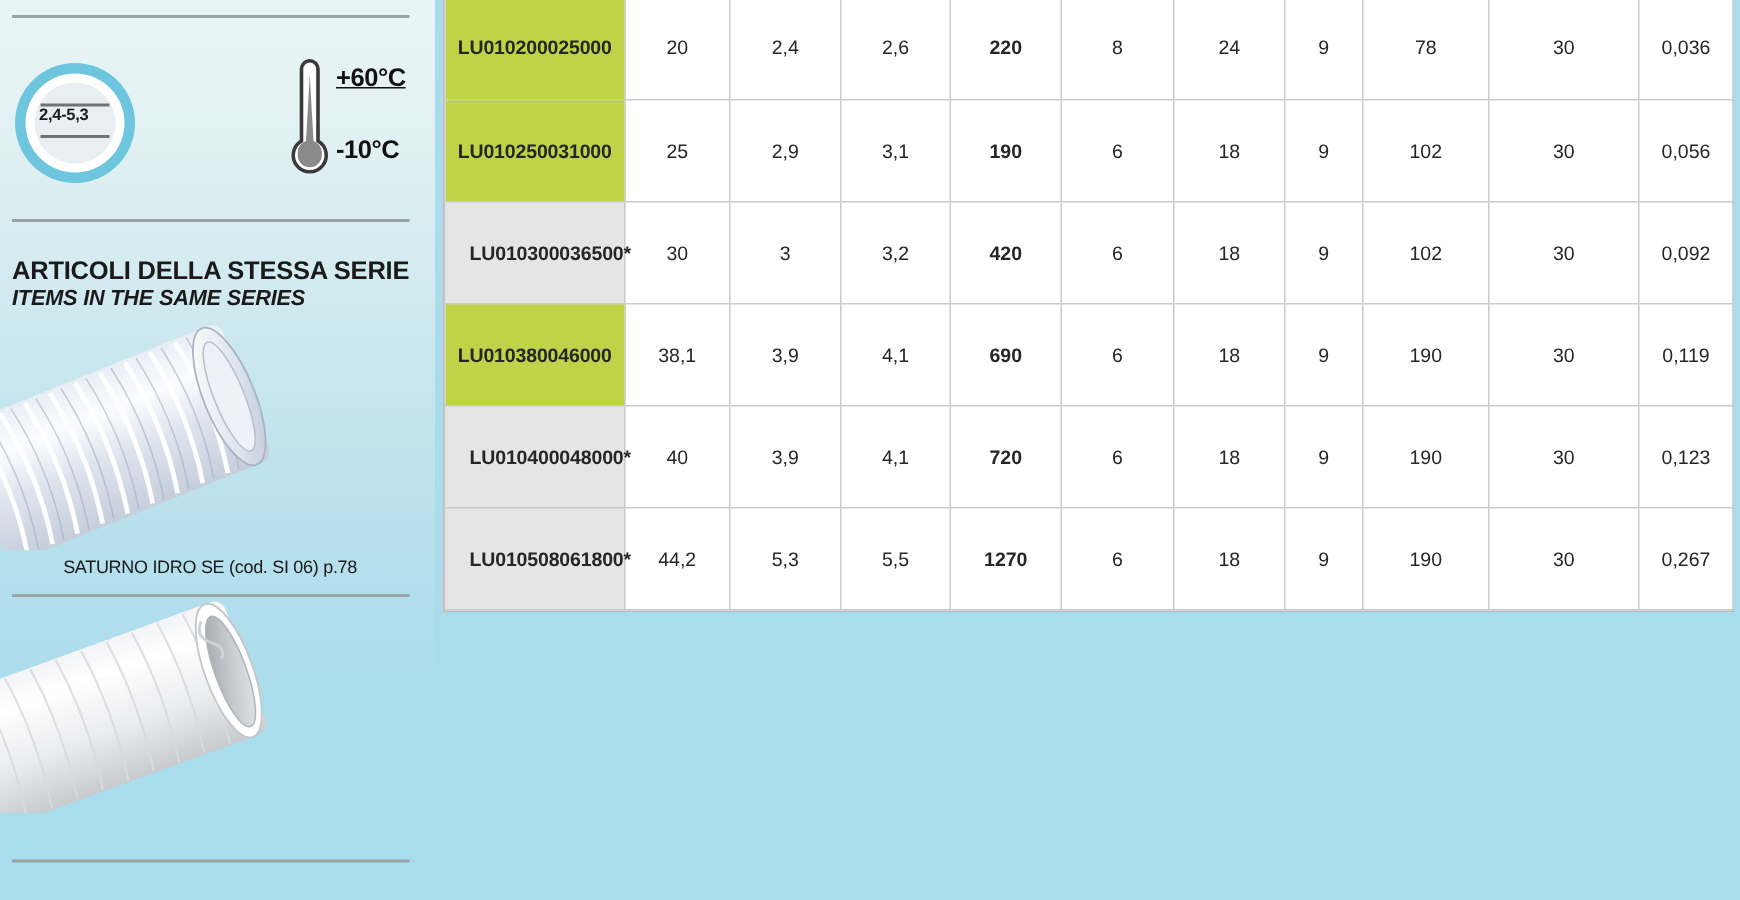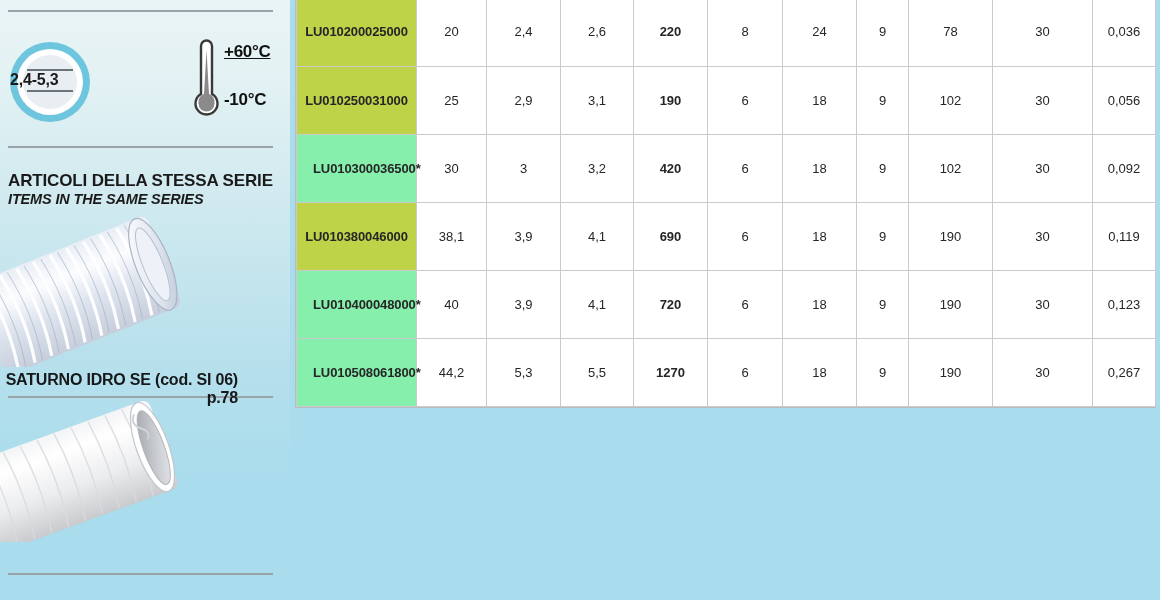--- a/index.html
+++ b/index.html
@@ -58,21 +58,22 @@
   .diam-ring-core {
     position: absolute; left: 13px; top: 13px;
     width: 54px; height: 54px;
     border-radius: 50%;
     background: #e8eef2;
   }
   .diam-text {
     position: absolute;
     left: 0; top: 29px;
     width: 65px;
-    font-size: 16px;
+    text-align: center;
+    font-size: 11px;
     font-weight: bold;
     color: #1b1b1b;
     letter-spacing: -0.2px;
   }
   .diam-line {
     position: absolute;
     left: 17px; width: 46px;
     height: 1.5px; background: #6d7479;
   }
   .diam-line.top { top: 27px; }
@@ -131,22 +132,22 @@
 
   .product-img {
     position: relative;
     width: 185px; height: 155px;
     margin-left: 0px;
     overflow: hidden;
   }
   .product-caption {
     width: 238px;
     text-align: right;
-    font-size: 16px;
-    font-weight: bold;
+    font-size: 12px;
+    font-weight: normal;
     color: #16181a;
     letter-spacing: -0.2px;
     margin-top: 2px;
   }
   .product.p1 .product-caption { margin-top: 4px; }
   .product.p2 .product-caption { margin-top: 6px; }
 
   .footnote {
     position: absolute;
     left: 8px; top: 590px;
@@ -181,21 +182,21 @@
     padding: 0;
   }
   td.code-cell {
     font-size: 12.5px;
     font-weight: bold;
     color: #17191b;
     letter-spacing: -0.1px;
     border-left: none;
   }
   td.code-cell.green { background: #bfd348; }
-  td.code-cell.blue  { background: #86efac; padding-left: 16px; }
+  td.code-cell.blue  { background: #e5e5e5; padding-left: 16px; }
   td.bold-cell { font-weight: bold; color: #17191b; }
   td.last-col { border-right: none; }
   tr.first-row td { border-top: none; }
 </style>
 </head>
 <body>
 
 <div class="left-panel">
 
   <div class="divider d1"></div>

